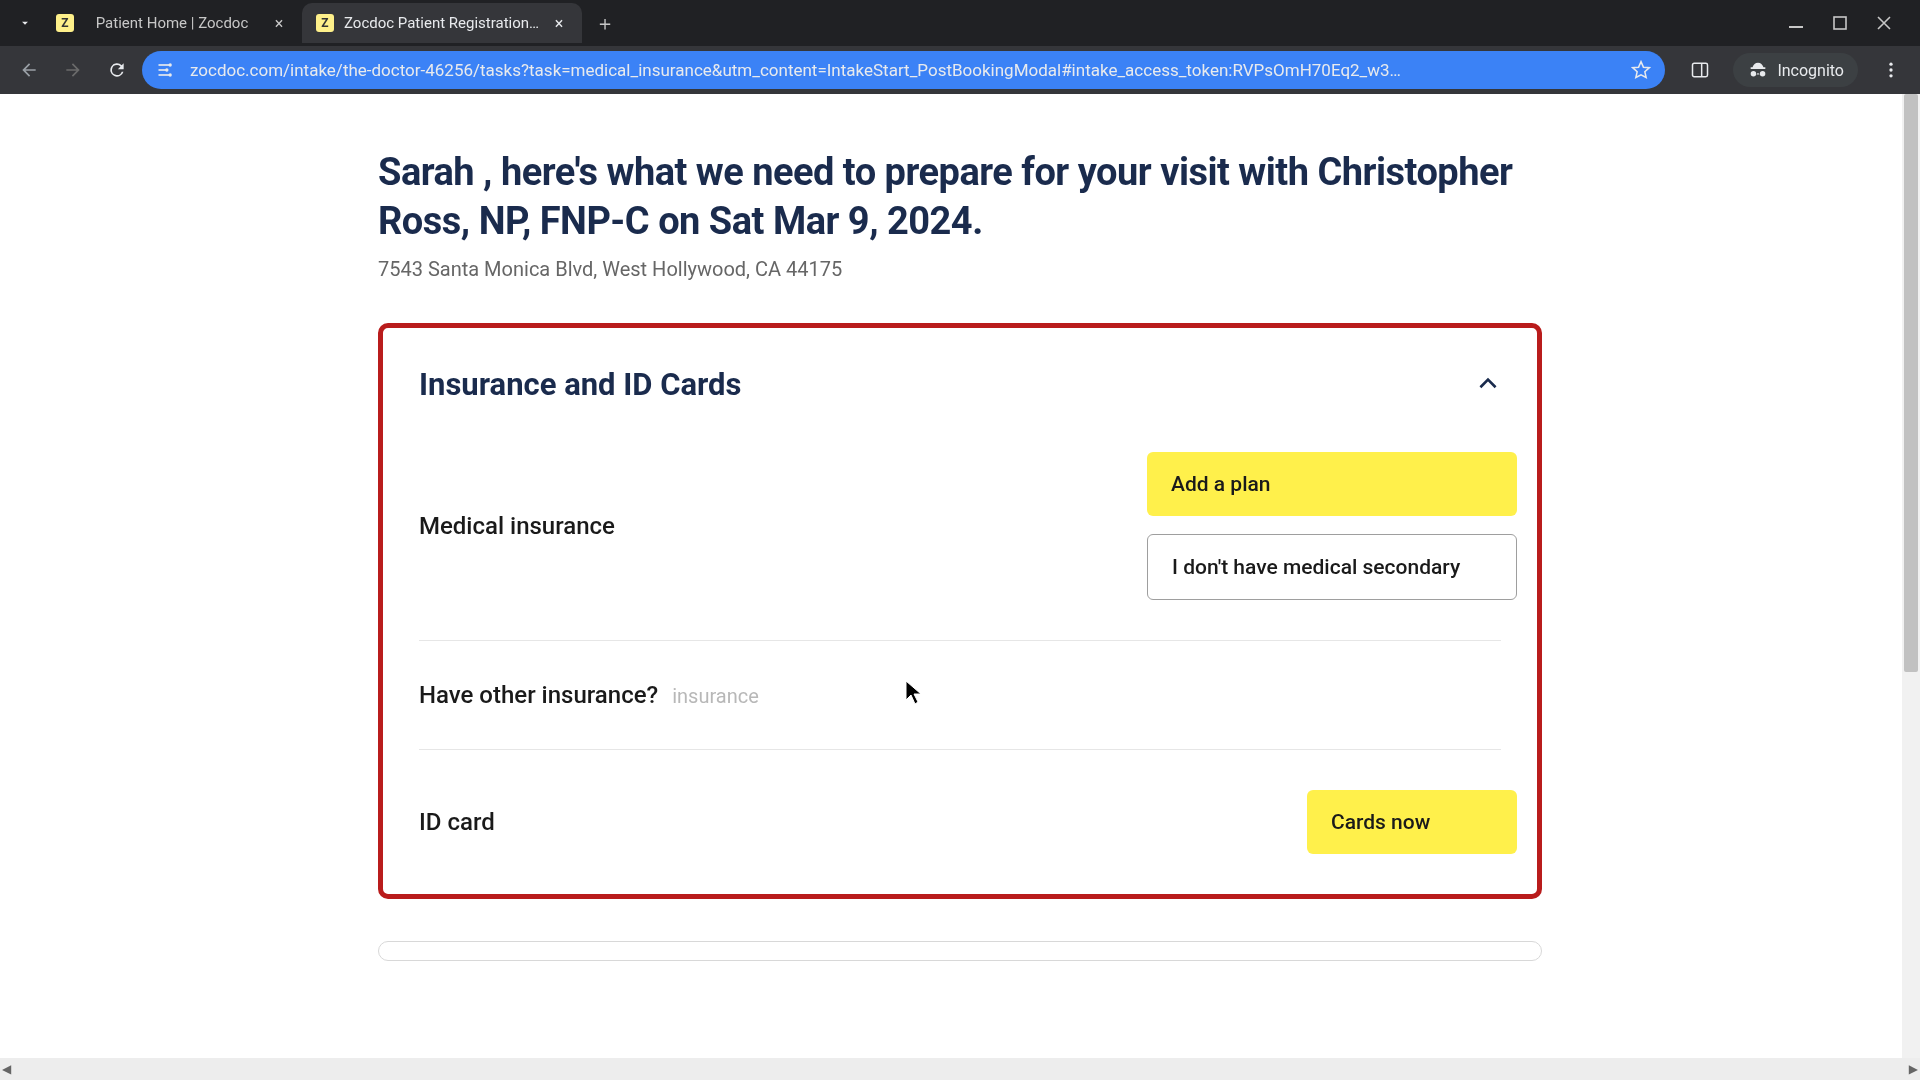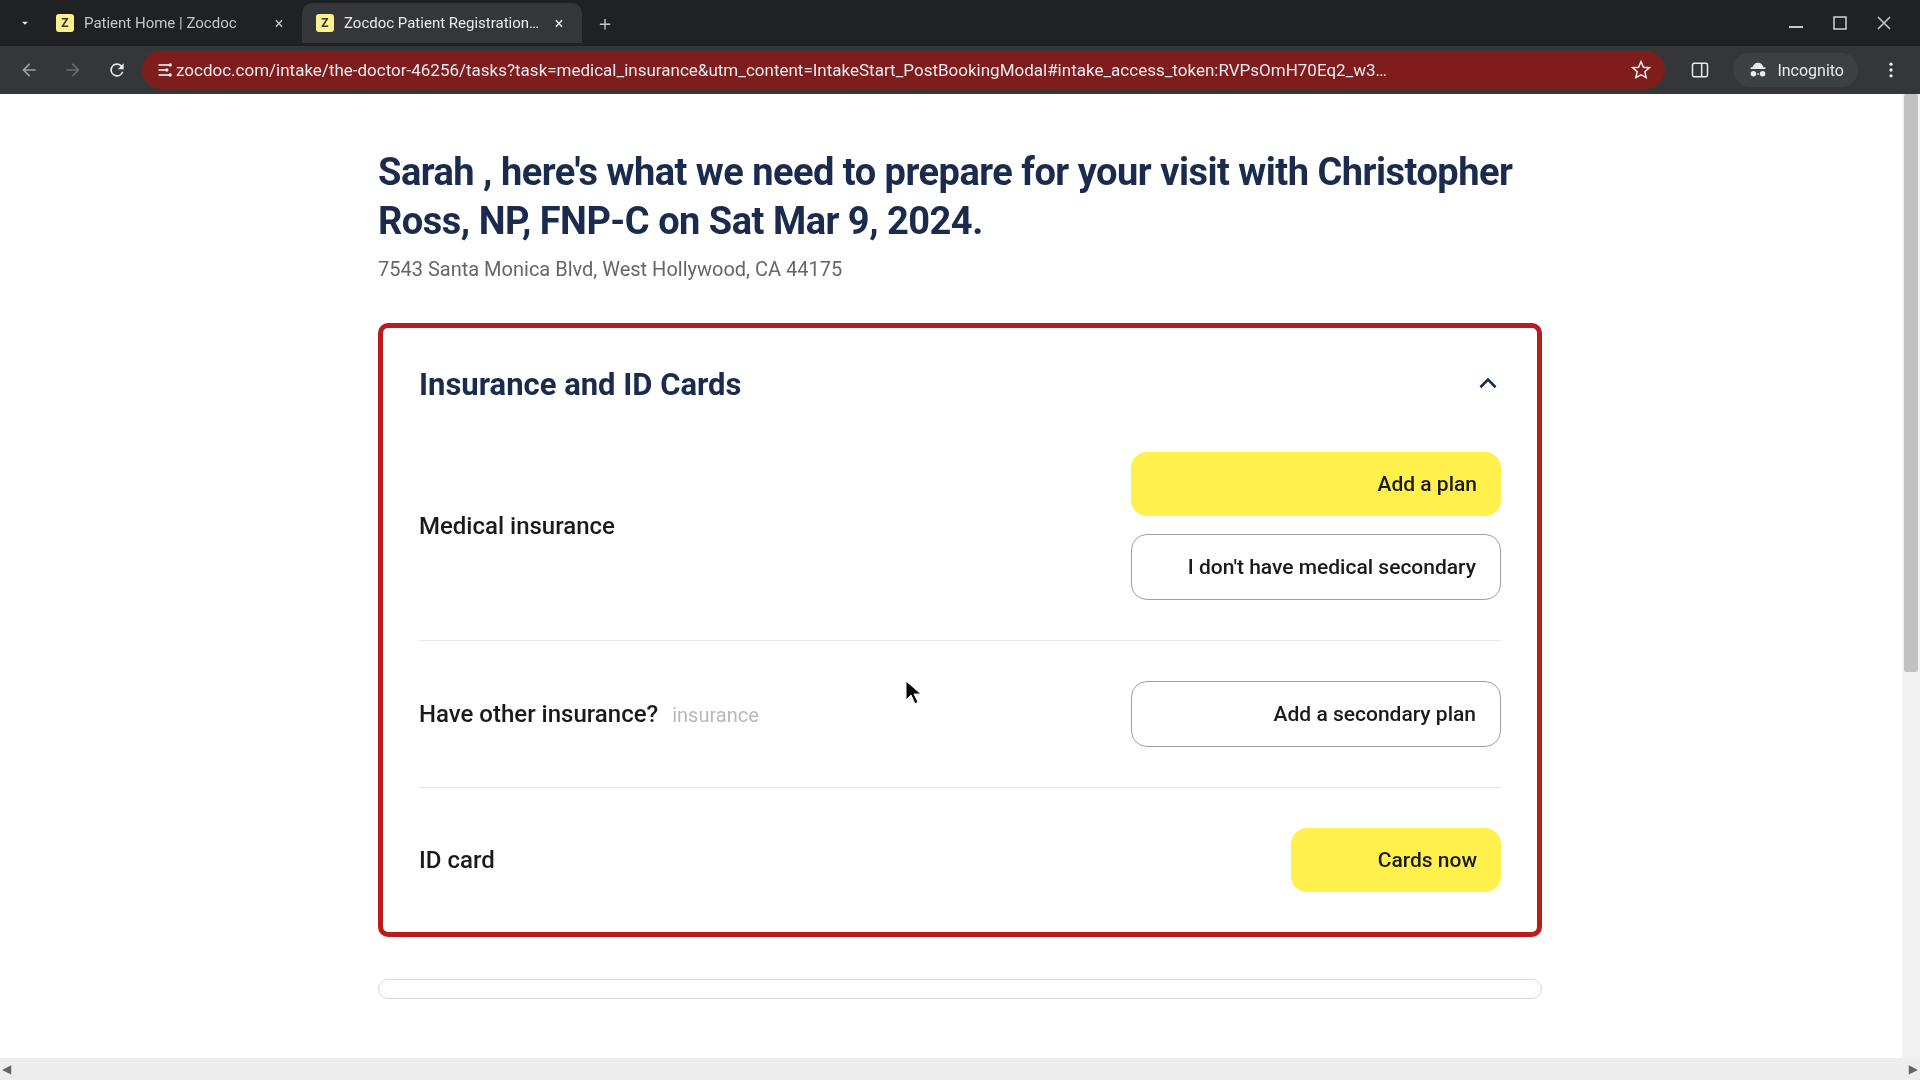--- a/index.html
+++ b/index.html
@@ -63,20 +63,21 @@
       font-size: 12px;
       font-weight: 700;
       color: #333;
       flex-shrink: 0;
     }
     .tab .title {
       flex: 1;
       white-space: nowrap;
       overflow: hidden;
       text-overflow: ellipsis;
+      text-align: center;
     }
     .tab .close {
       width: 18px;
       height: 18px;
       display: flex;
       align-items: center;
       justify-content: center;
       flex-shrink: 0;
       font-size: 16px;
     }
@@ -121,26 +122,27 @@
       display: flex;
       align-items: center;
       justify-content: center;
       color: #9aa0a6;
       cursor: pointer;
       border-radius: 50%;
     }
     .nav-btn.enabled { color: #e8eaed; }
     .address-bar {
       flex: 1;
-      background: #7f1d1d;
+      background: #3b82f6;
       border-radius: 24px;
       display: flex;
       align-items: center;
       height: 38px;
       padding: 0 14px;
+      gap: 14px;
       color: #c7c7c7;
       font-size: 17px;
     }
     .address-bar .url { flex: 1; white-space: nowrap; overflow: hidden; text-overflow: ellipsis; color: #e8eaed; }
     .right-toolbar { display: flex; align-items: center; gap: 14px; padding-left: 10px; }
     .incognito-badge {
       display: flex;
       align-items: center;
       gap: 8px;
       color: #e8eaed;
@@ -216,27 +218,28 @@
       display: flex;
       flex-direction: column;
       gap: 18px;
       width: 370px;
     }
     .row-actions.single { width: 210px; }
 
     .btn {
       width: 100%;
       padding: 20px 24px;
-      border-radius: 16px;
+      border-radius: 6px;
       font-size: 21px;
       font-weight: 500;
-      text-align: right;
+      text-align: left;
       cursor: pointer;
       border: none;
       font-family: inherit;
+      margin-left: 16px;
     }
     .btn-primary {
       background: #fff04b;
       color: #1a1a1a;
     }
     .btn-secondary {
       background: #fff;
       color: #1a1a1a;
       border: 1px solid #9e9e9e;
     }
@@ -408,23 +411,20 @@
           <button class="btn btn-primary">Add a plan</button>
           <button class="btn btn-secondary">I don't have medical secondary</button>
         </div>
       </div>
 
       <div class="card-row divided">
         <div class="row-label">
           <span>Have other insurance?</span>
           <span class="optional">insurance</span>
         </div>
-        <div class="row-actions">
-          <button class="btn btn-secondary">Add a secondary plan</button>
-        </div>
       </div>
 
       <div class="card-row divided">
         <div class="row-label">ID card</div>
         <div class="row-actions single">
           <button class="btn btn-primary">Cards now</button>
         </div>
       </div>
     </div>
 

